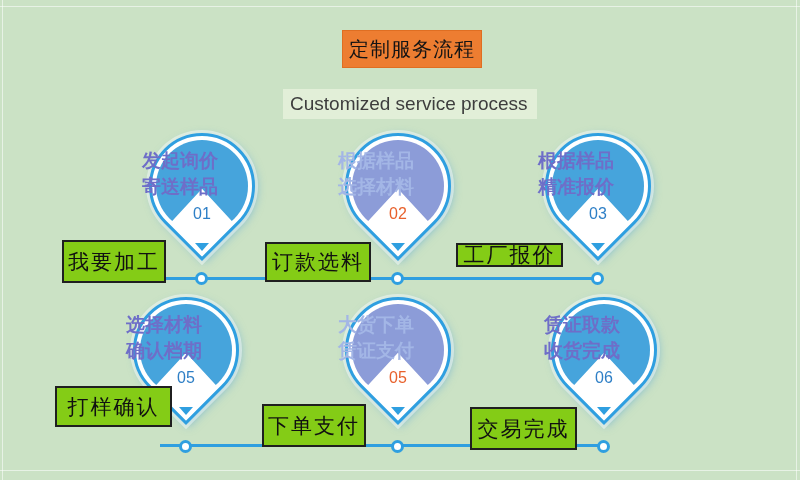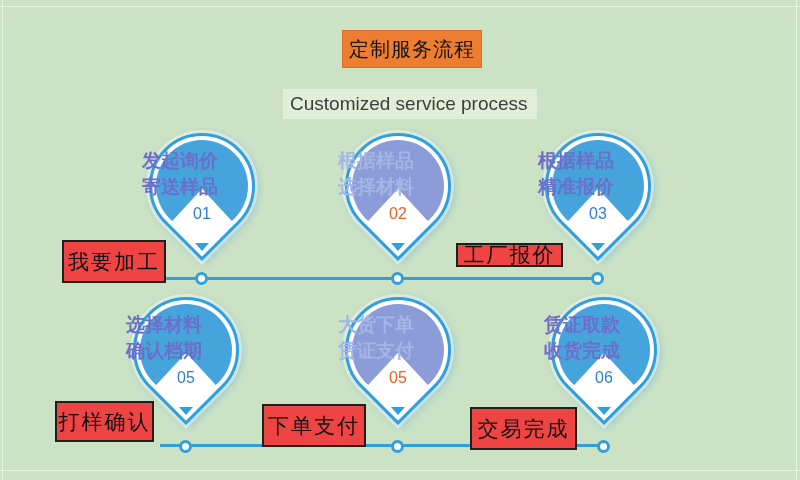--- a/index.html
+++ b/index.html
@@ -66,28 +66,28 @@
   .num-blue{color:#2e7fc6;}
   .num-orange{color:#e8612c;}
 
   .b-arrow{
     position:absolute;left:53px;top:110px;width:0;height:0;
     border-left:7px solid transparent;border-right:7px solid transparent;
     border-top:8px solid #2f9fe0;
   }
 
   .flabel{
-    position:absolute;background:#ef4444;border:2px solid #1f1f1f;box-sizing:border-box;
+    position:absolute;background:#84cc16;border:2px solid #1f1f1f;box-sizing:border-box;
     display:flex;align-items:center;justify-content:center;
     font-family:"Liberation Serif",serif;font-size:21px;color:#111;letter-spacing:2px;
   }
   .l1{left:62px;top:240px;width:104px;height:43px;}
   .l2{left:265px;top:242px;width:106px;height:40px;}
   .l3{left:456px;top:243px;width:107px;height:24px;}
-  .l4{left:55px;top:401px;width:99px;height:41px;}
+  .l4{left:55px;top:386px;width:117px;height:41px;}
   .l5{left:262px;top:404px;width:104px;height:43px;}
   .l6{left:470px;top:407px;width:107px;height:43px;}
 </style>
 </head>
 <body>
 
 <div class="stage">
 
   <div class="edge-line edge-top"></div>
   <div class="edge-line edge-left"></div>
@@ -167,18 +167,19 @@
     <div class="bubble"></div>
     <div class="b-text">
       <div>赁证取款</div>
       <div>收货完成</div>
     </div>
     <div class="b-num num-blue">06</div>
     <div class="b-arrow"></div>
   </div>
 
   <div class="flabel l1">我要加工</div>
+  <div class="flabel l2">订款选料</div>
   <div class="flabel l3">工厂报价</div>
   <div class="flabel l4">打样确认</div>
   <div class="flabel l5">下单支付</div>
   <div class="flabel l6">交易完成</div>
 
 </div>
 
 </body></html>

